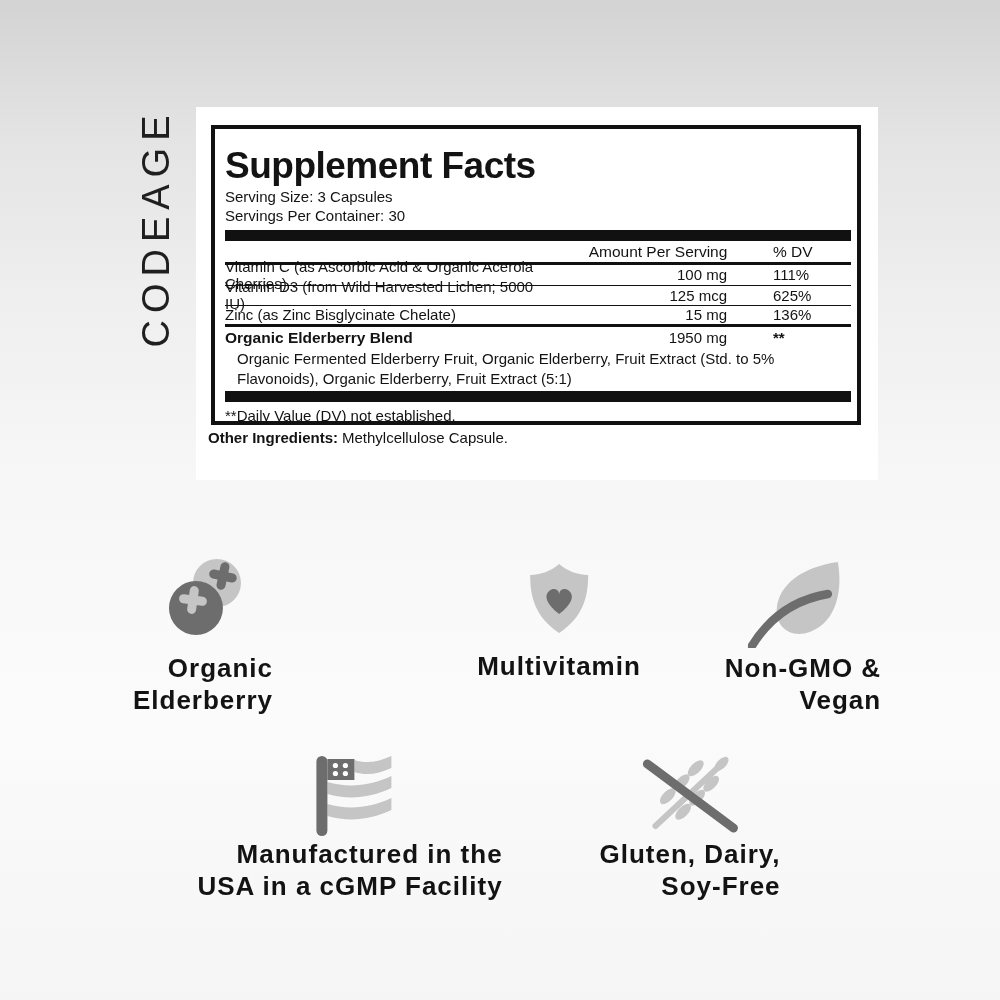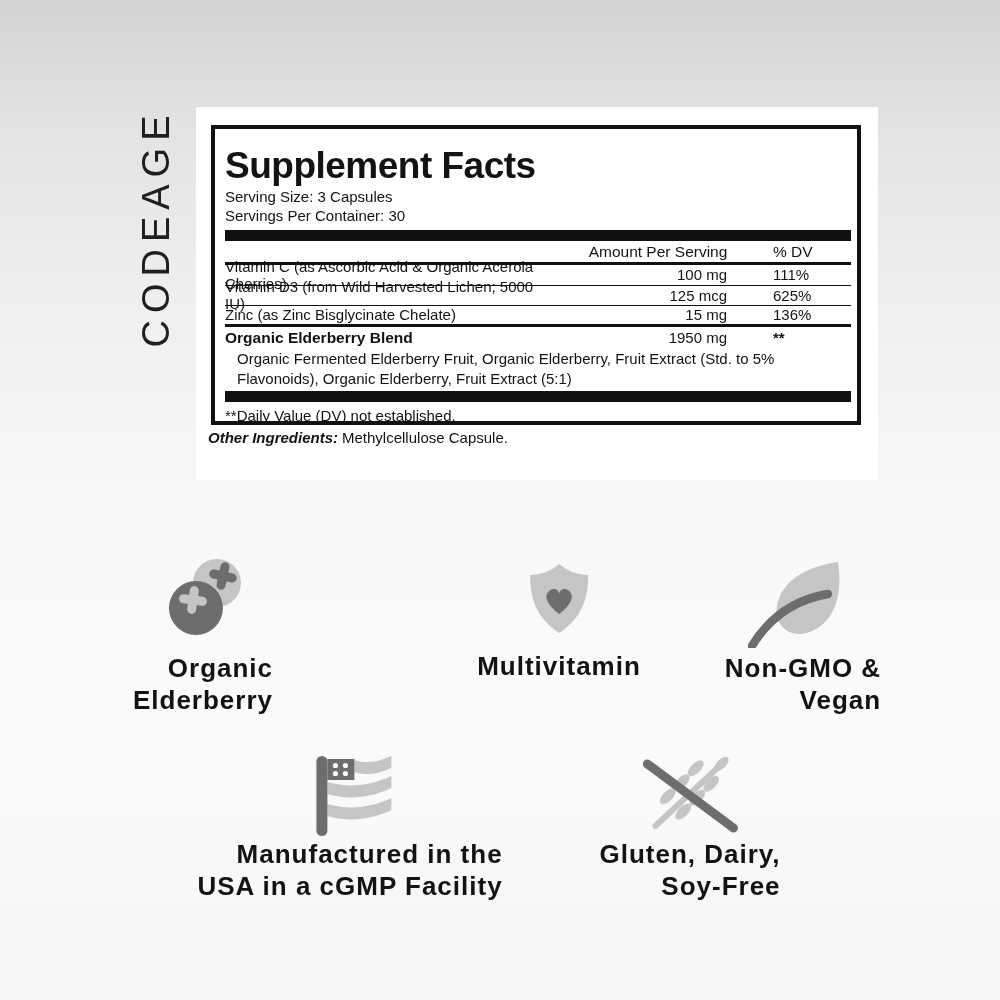--- a/index.html
+++ b/index.html
@@ -49,21 +49,21 @@
   .frow.header{height:24px;border-bottom:3px solid var(--rule);font-size:15.5px;}
   .frow.header .amt{text-align:center;padding-right:0;}
   .frow.r{height:20.5px;border-bottom:1.5px solid var(--rule);}
   .frow.r.thick{border-bottom-width:3px;}
   .frow.blend{height:22px;}
   .frow.blend .nm{font-weight:bold;font-size:15.5px;}
   .frow.blend .dv{font-weight:bold;}
   .blend-desc{font-size:15px;line-height:20px;padding-left:12px;padding-right:2px;}
   .footnote{font-size:15px;margin-top:5px;}
   .other{position:absolute;left:12px;top:322px;font-size:15px;}
-  .other .lbl{font-weight:bold;font-style:italic;}
+  .other .lbl{font-weight:bold;}
   .other .val{margin-left:4px;}
 
   
   .feature{
     position:absolute;display:flex;flex-direction:column;align-items:center;
     transform:translateX(-50%);
   }
   .cap{
     font-size:26px;font-weight:bold;letter-spacing:1px;line-height:32px;
     text-align:right;white-space:nowrap;color:var(--text);

